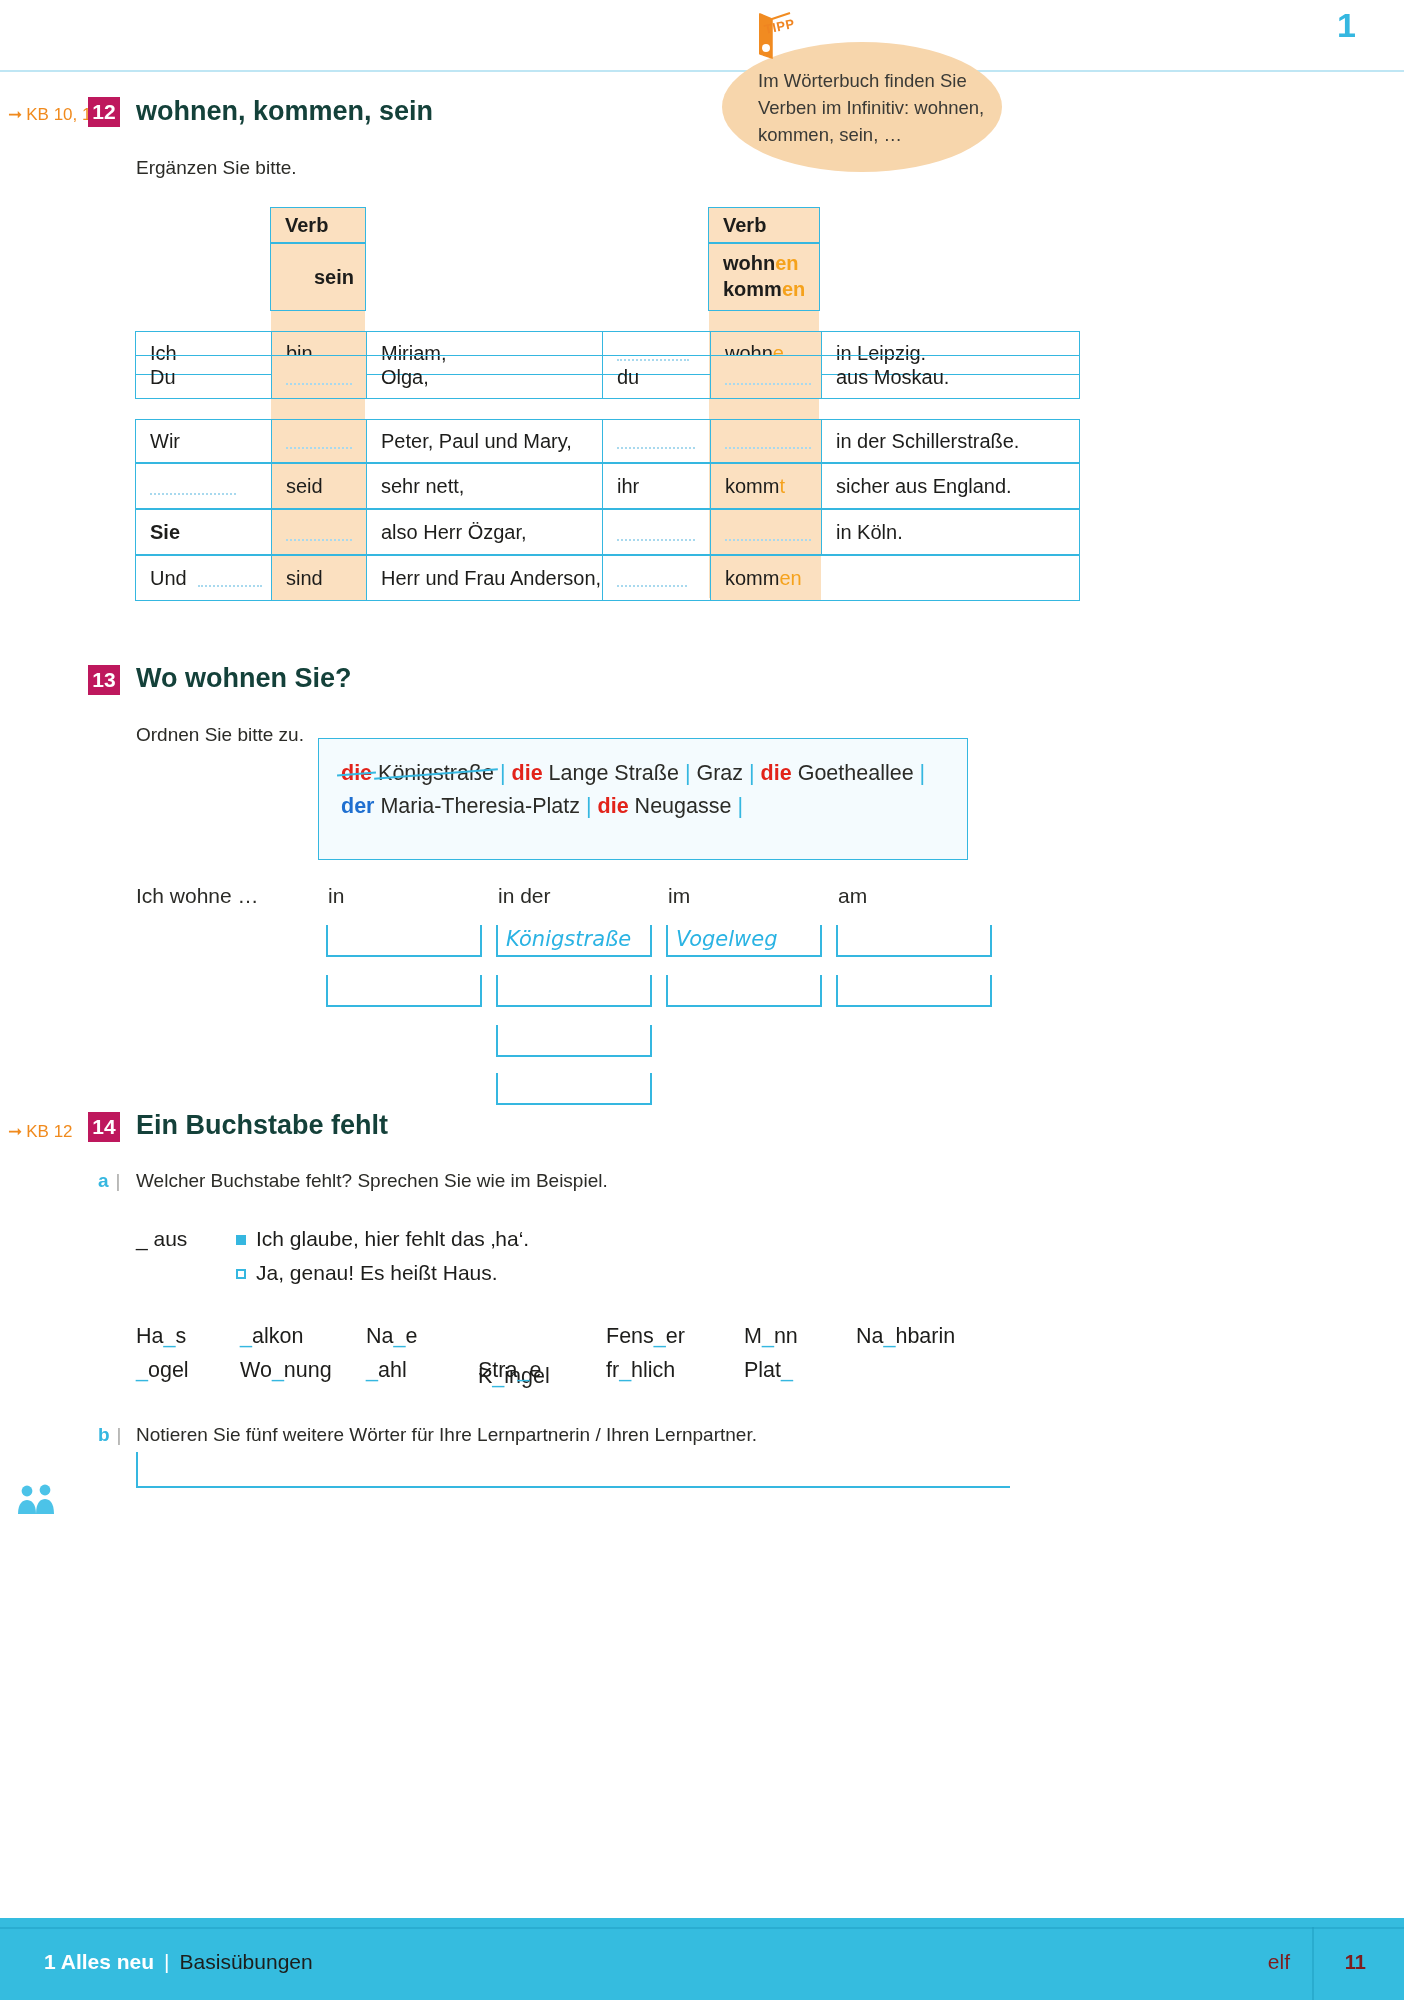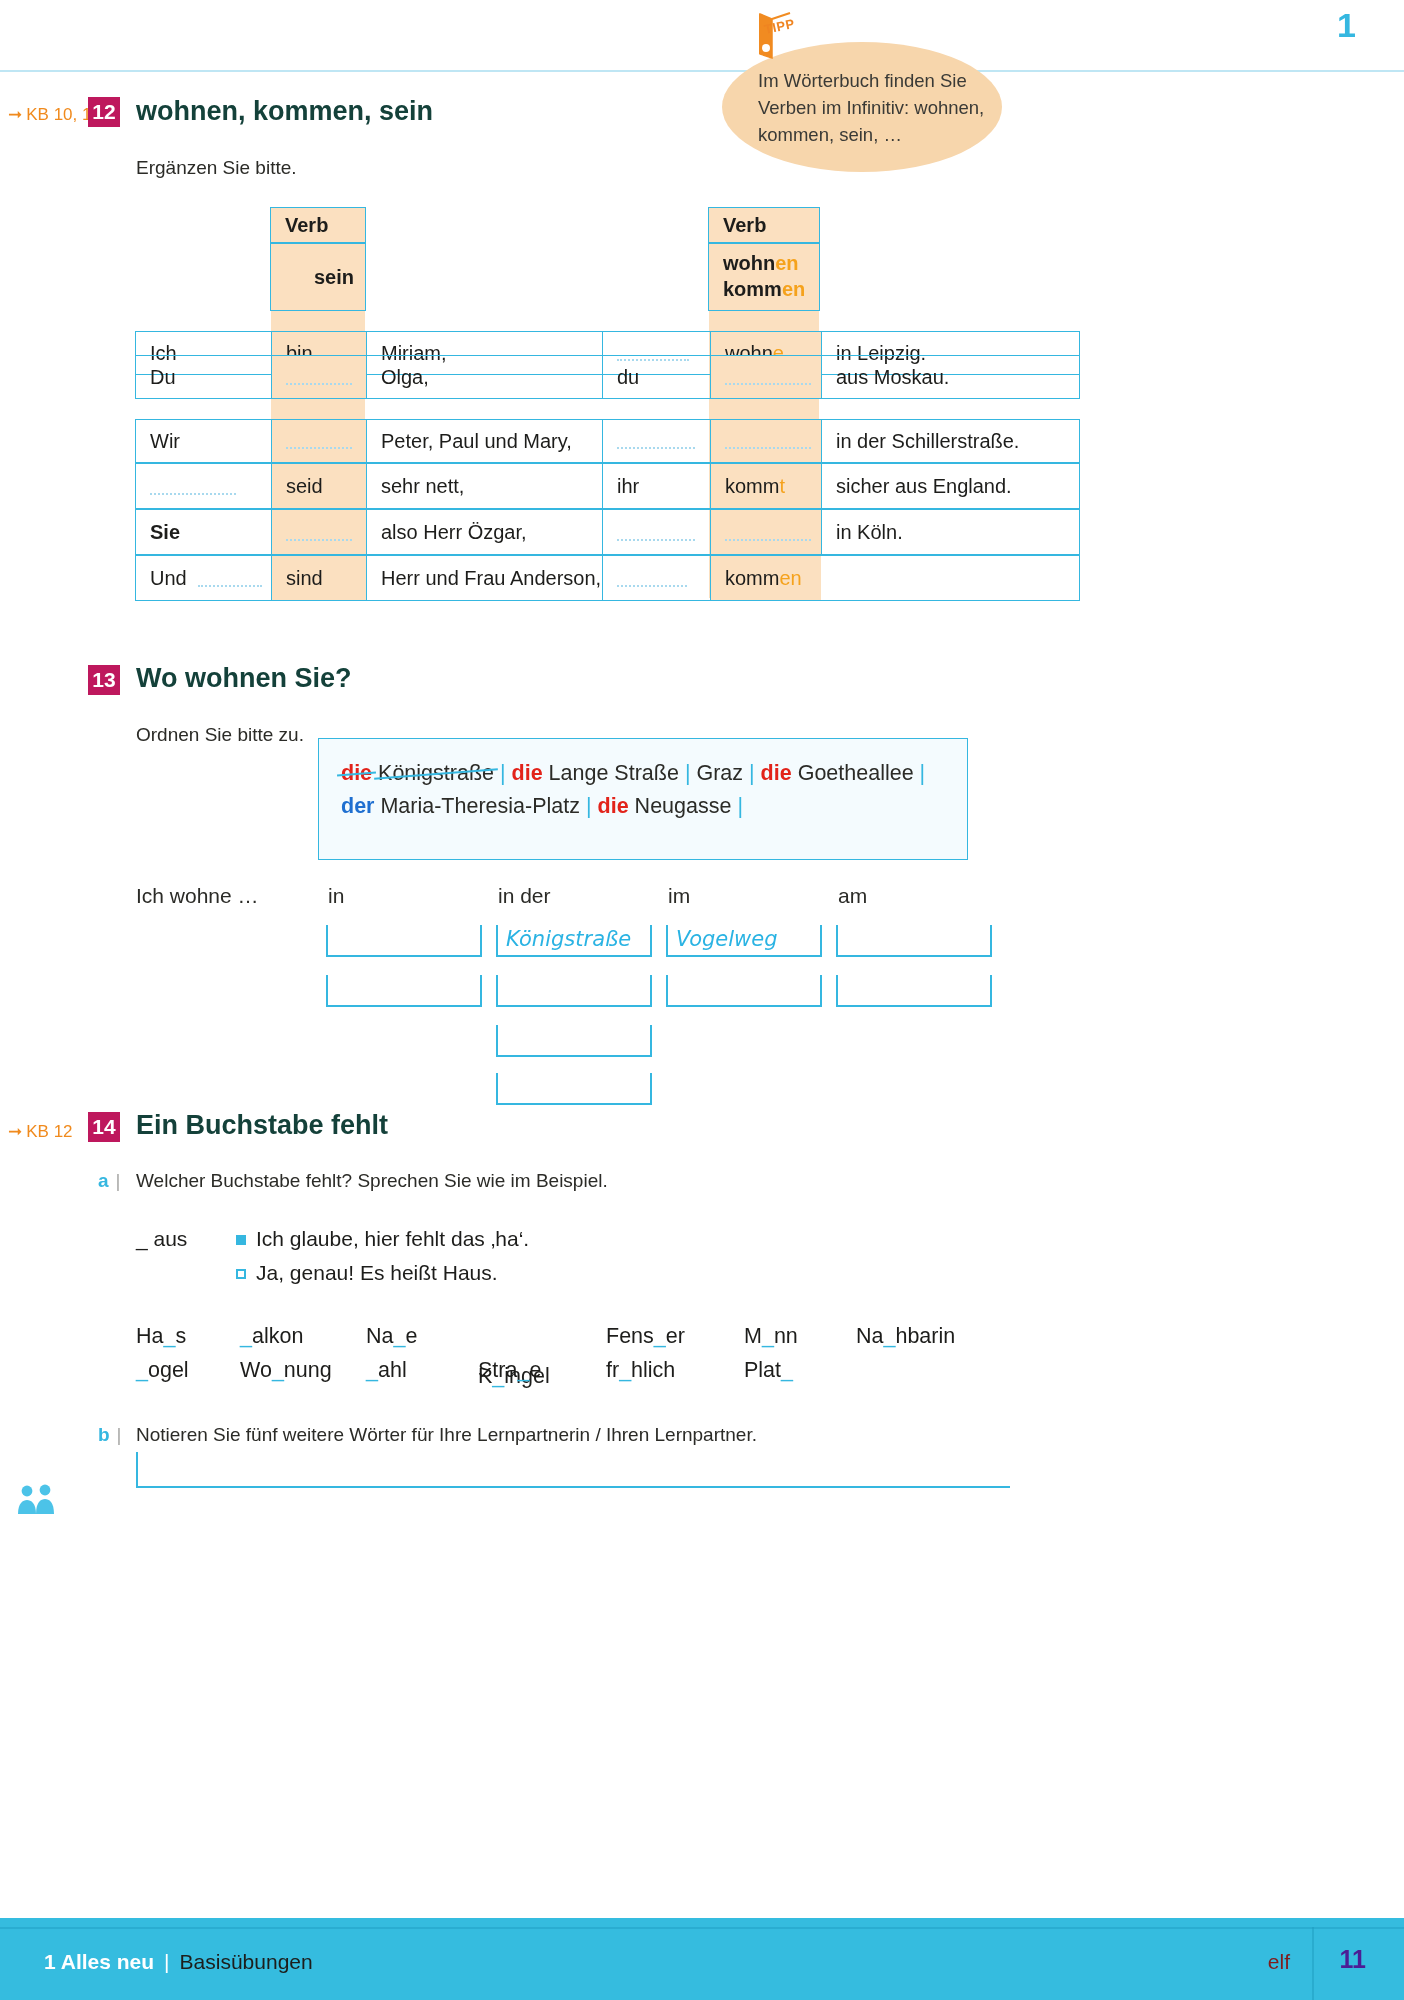--- a/index.html
+++ b/index.html
@@ -149,21 +149,21 @@
     font-size:21px; color:#1d1d1b; white-space:nowrap;
   }
   .footer-left b { color:#ffffff; font-weight:bold; }
   .footer-left .pipe { color:#ffffff; margin:0 10px; }
   .footer-word {
     position:absolute; right:114px; bottom:26px;
     font-size:21px; color:#7f1d1d;
   }
   .footer-page {
     position:absolute; right:38px; bottom:26px;
-    font-size:25px; font-weight:bold; color:#4c1d95;
+    font-size:20px; font-weight:bold; color:#7f1d1d;
   }
   .footer-divider {
     position:absolute; right:90px; bottom:0; width:1.6px; height:73px;
     background:#1d9cc0; opacity:.5;
   }
 </style>
 </head>
 <body>
 
 <div class="page">

